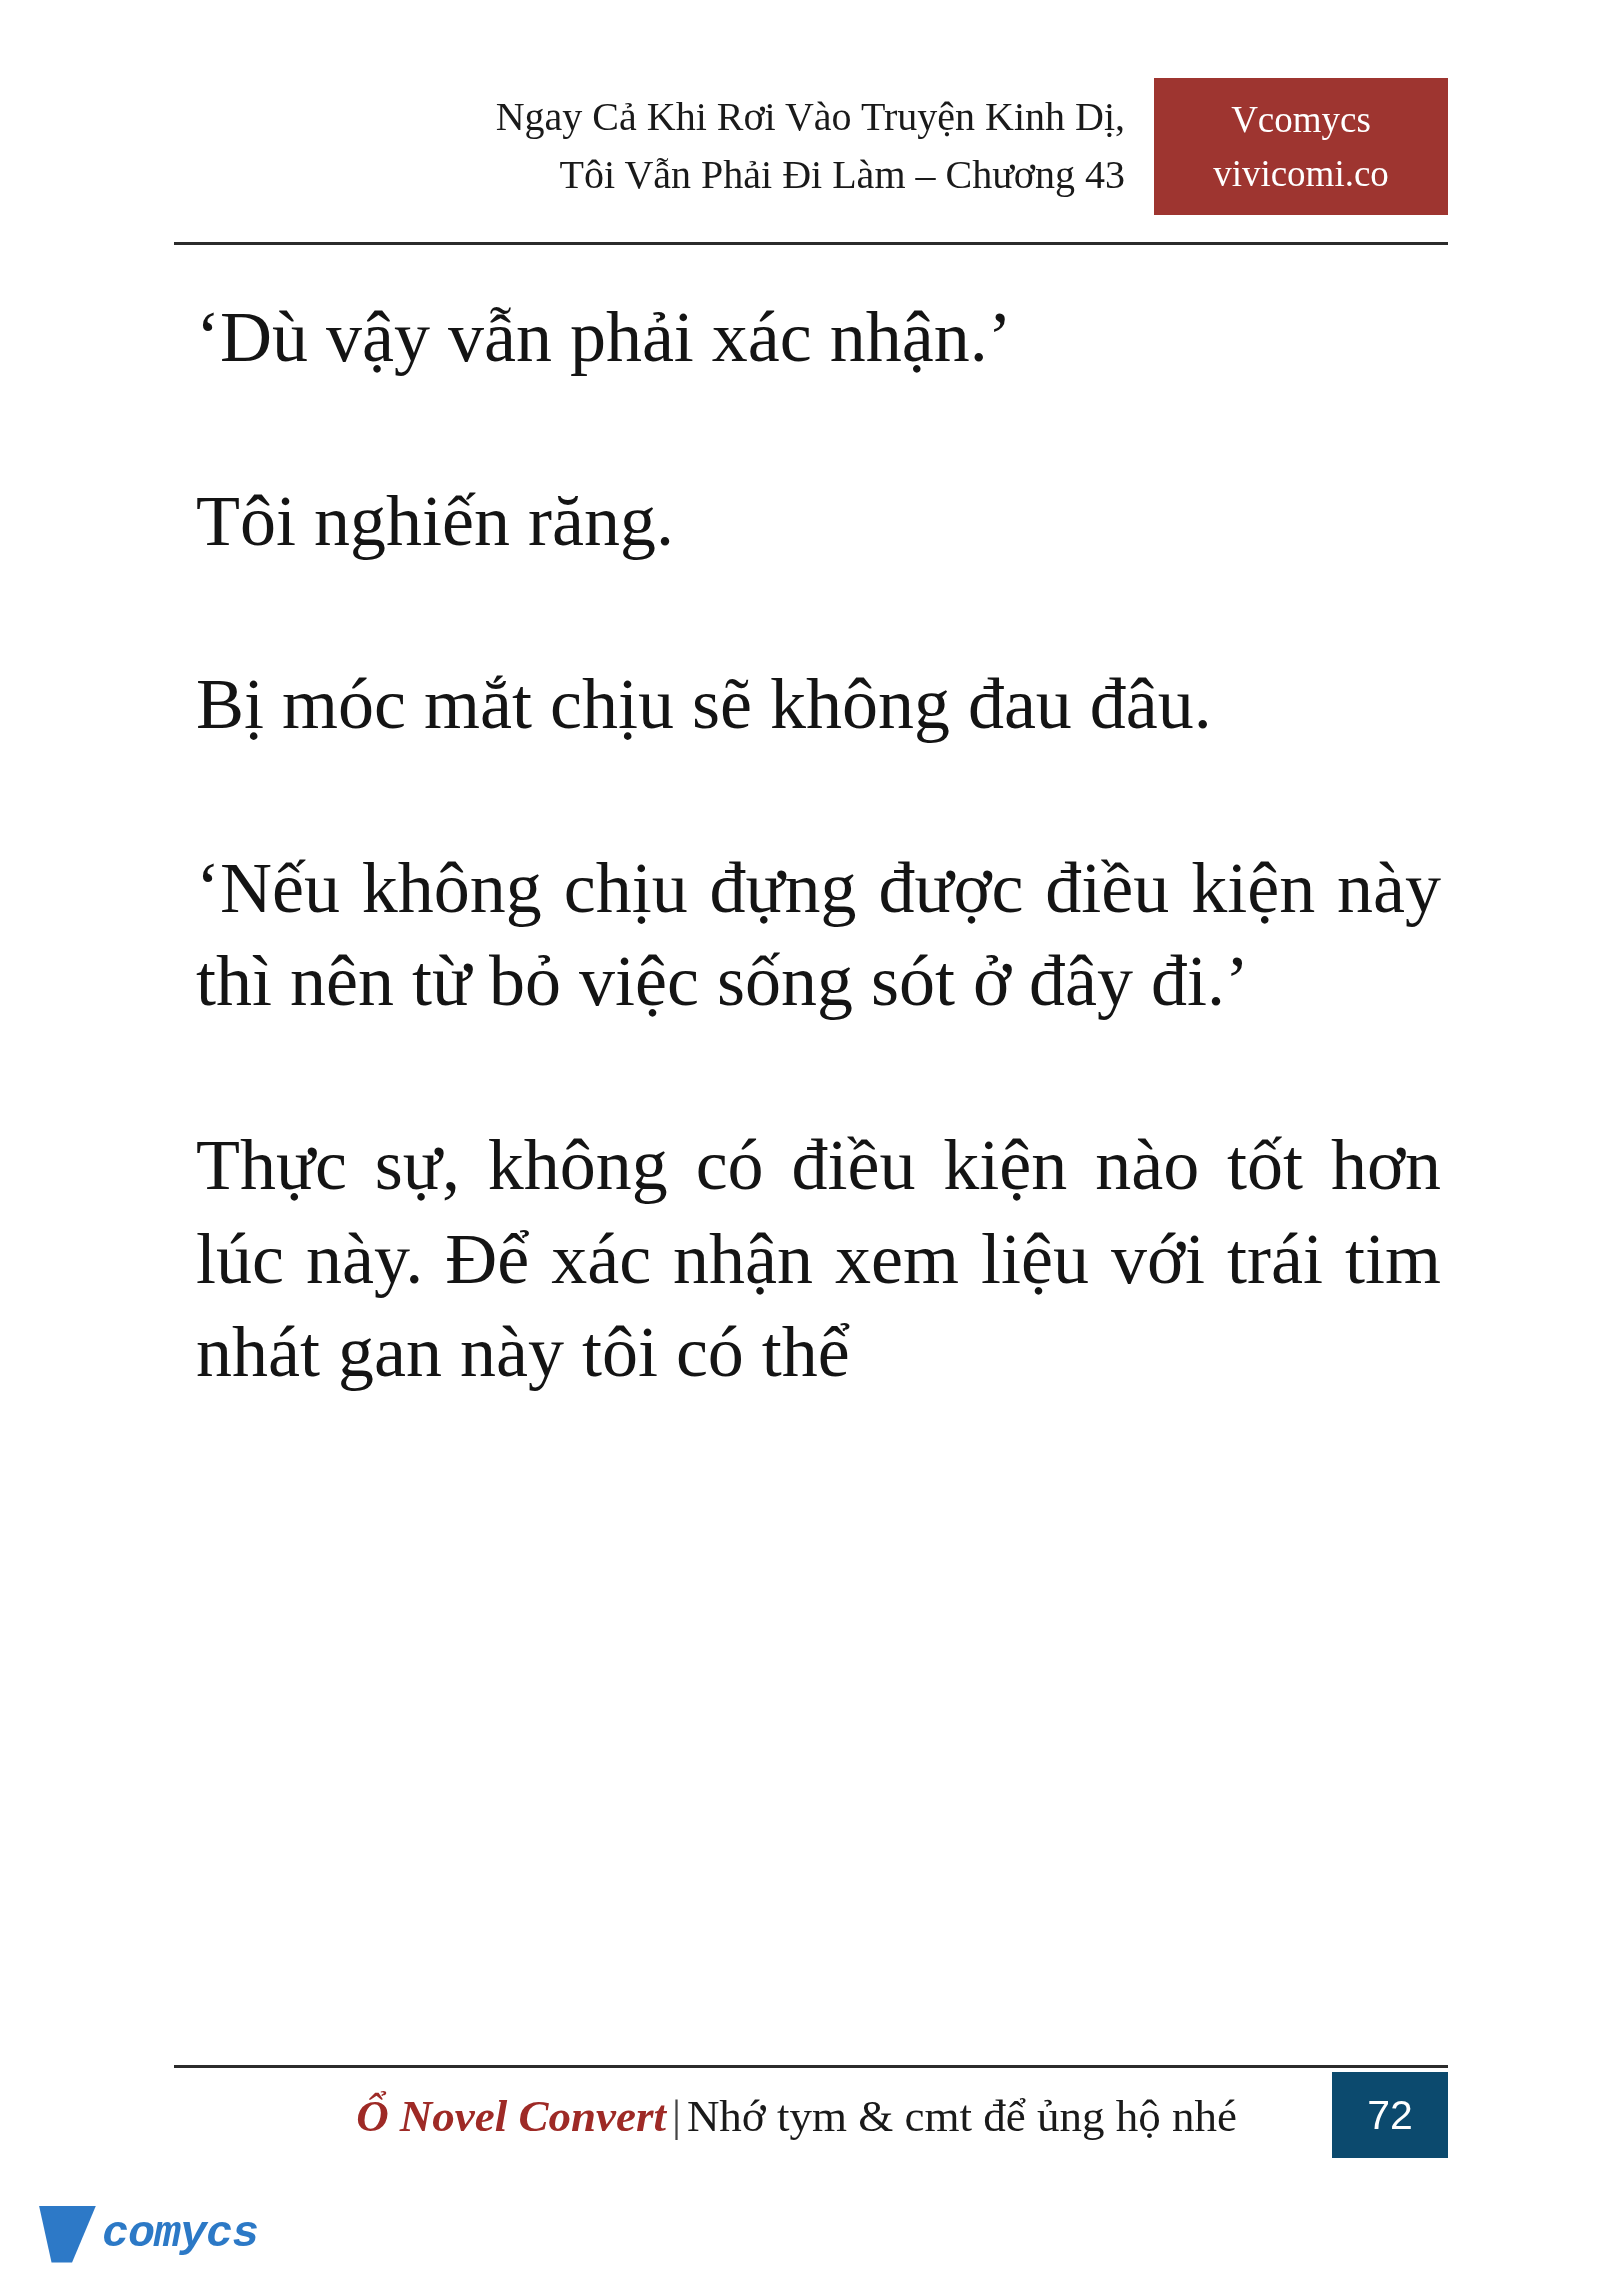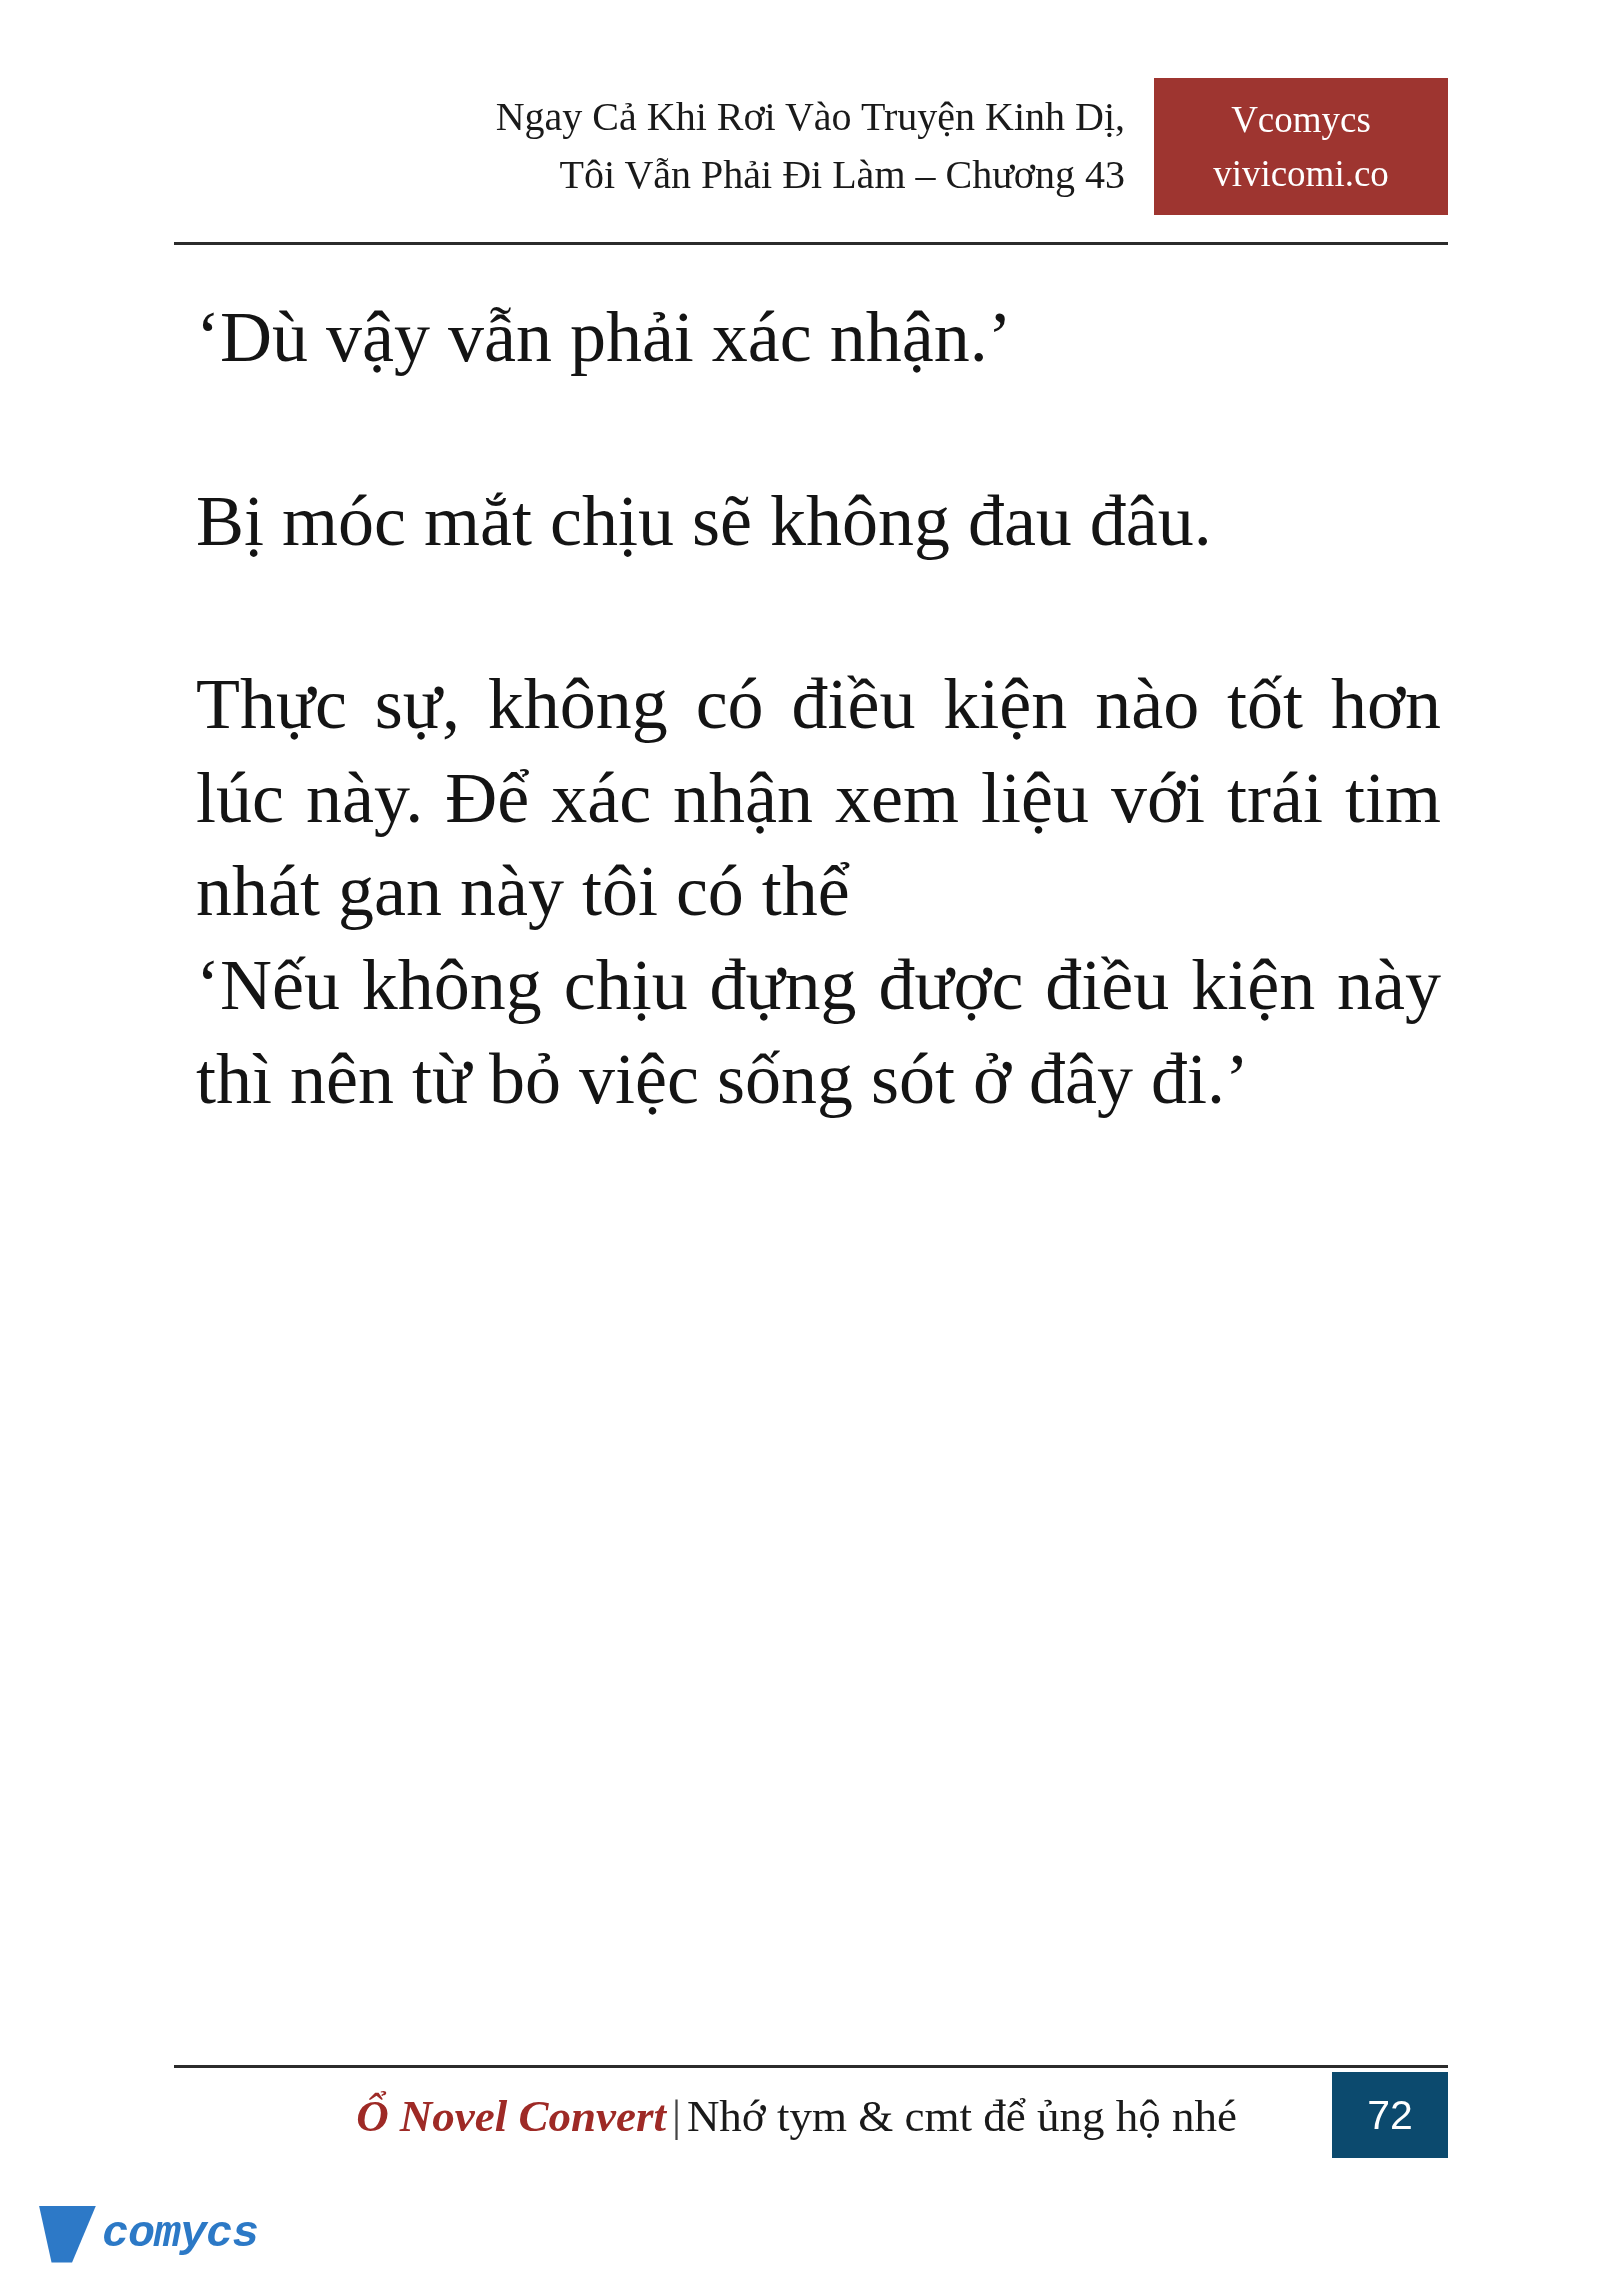--- a/index.html
+++ b/index.html
@@ -183,23 +183,24 @@
 Tôi Vẫn Phải Đi Làm – Chương 43</div>
     <div class="header-badge">
       <span>Vcomycs</span>
       <span>vivicomi.co</span>
     </div>
   </div>
   <div class="header-rule"></div>
 
   <div class="content">
     <p class="para nojust">‘Dù vậy vẫn phải xác nhận.’</p>
+    <p class="para nojust">Tôi nghiến răng.</p>
     <p class="para nojust">Bị móc mắt chịu sẽ không đau đâu.</p>
+    <p class="para">‘Nếu không chịu đựng được điều kiện này thì nên từ bỏ việc sống sót ở đây đi.’</p>
     <p class="para last">Thực sự, không có điều kiện nào tốt hơn lúc này. Để xác nhận xem liệu với trái tim nhát gan này tôi có thể</p>
-    <p class="para">‘Nếu không chịu đựng được điều kiện này thì nên từ bỏ việc sống sót ở đây đi.’</p>
   </div>
 
   <div class="footer-rule"></div>
   <div class="footer">
     <div class="footer-center">
       <span class="footer-brand">Ổ Novel Convert</span><span class="footer-sep">|</span><span class="footer-note">Nhớ tym &amp; cmt để ủng hộ nhé</span>
     </div>
     <div class="page-number-box">72</div>
   </div>
 

